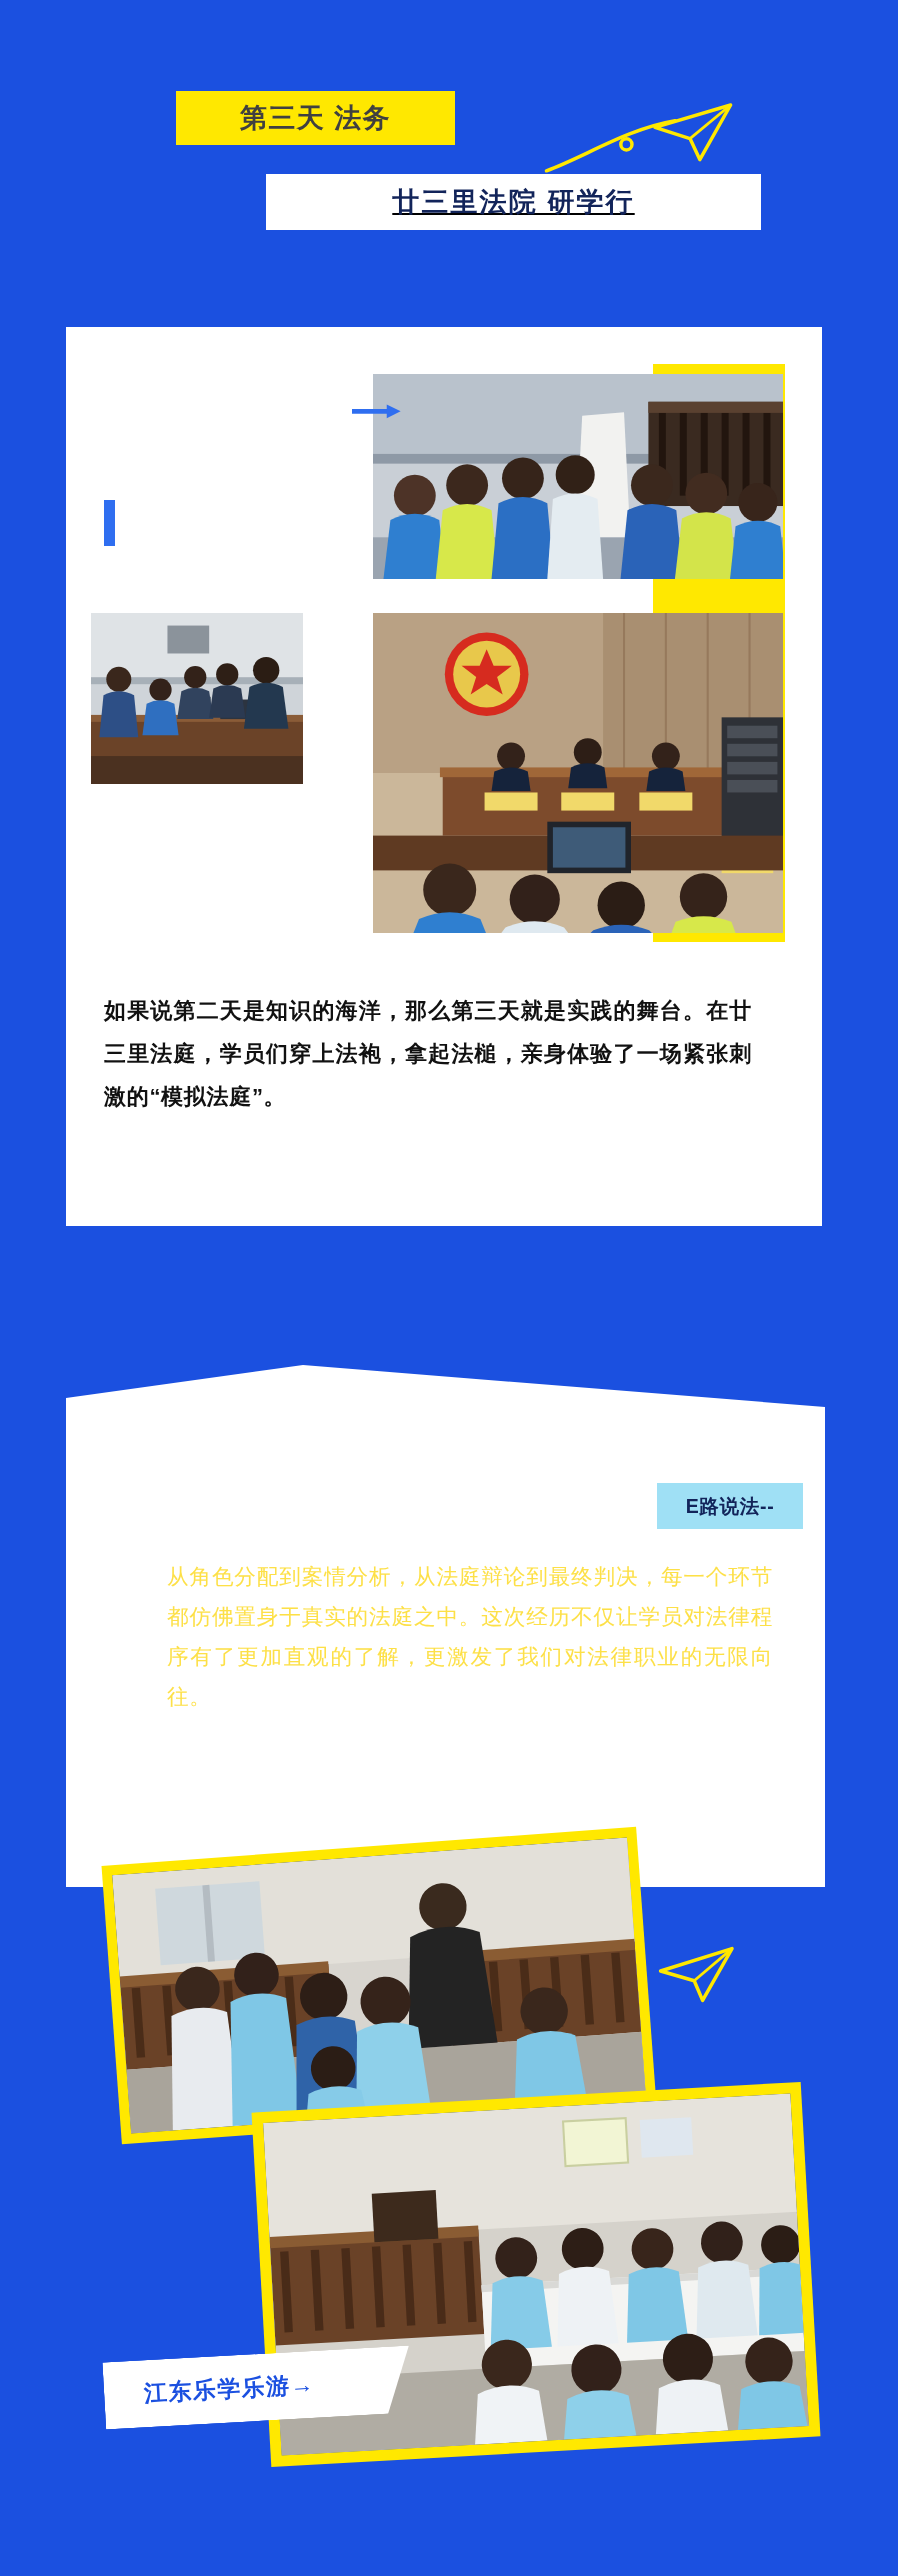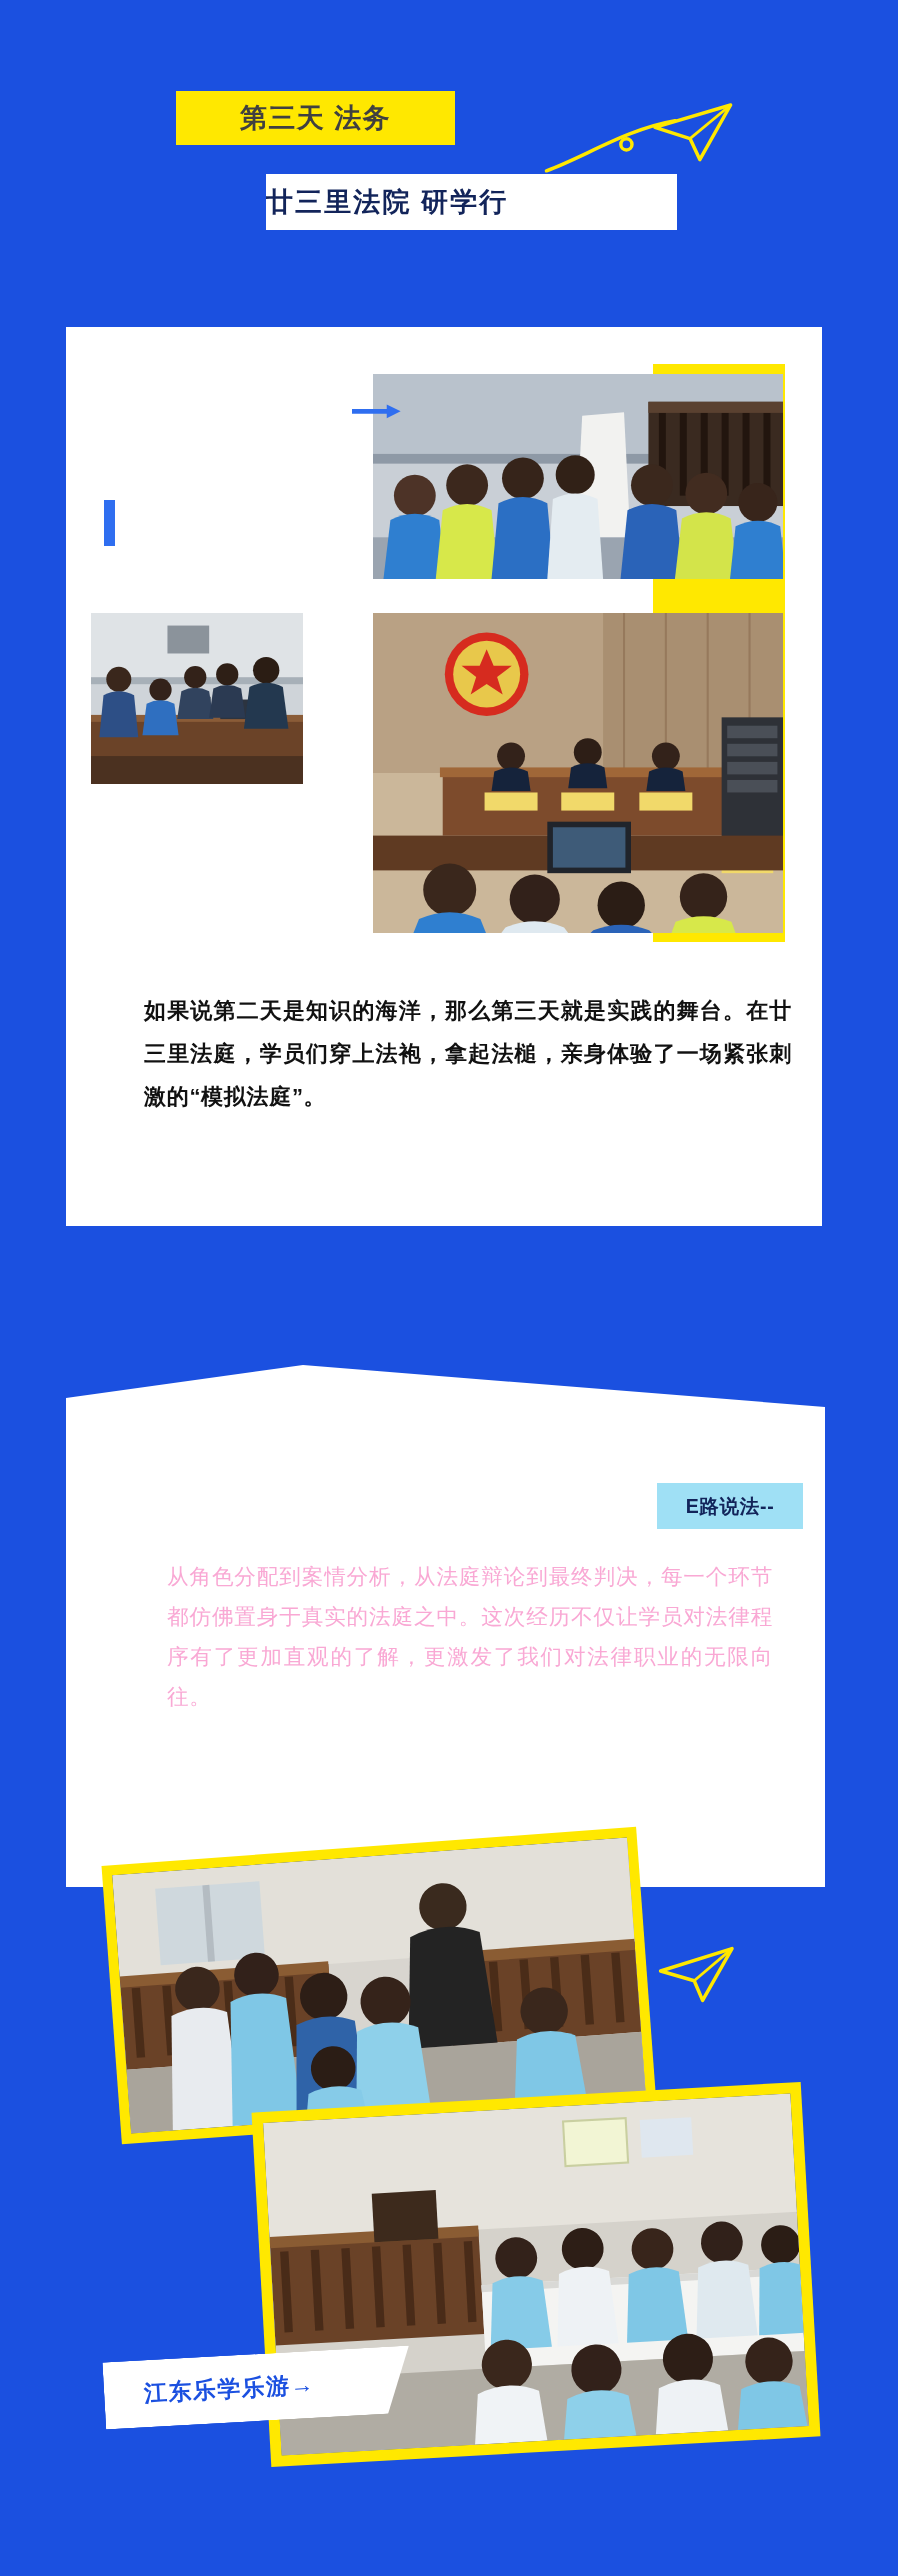--- a/index.html
+++ b/index.html
@@ -34,26 +34,27 @@
   .hdr-yellow-text {
     font-size: 27px;
     font-weight: bold;
     color: #404040;
     letter-spacing: 1.4px;
   }
   .hdr-white {
     position: absolute;
     left: 266px;
     top: 174px;
-    width: 411px;
+    width: 495px;
     height: 56px;
     background: #ffffff;
     display: flex;
     align-items: center;
-    justify-content: flex-start;
+    justify-content: center;
+    text-decoration: underline;
   }
   .hdr-white-text {
     font-size: 27px;
     font-weight: bold;
     color: #12245a;
     letter-spacing: 2.1px;
   }
   .plane-1 {
     position: absolute;
     left: 648px;
@@ -122,21 +123,20 @@
     position: absolute;
     left: 104px;
     top: 989px;
     width: 648px;
     font-size: 22px;
     line-height: 43px;
     color: #111111;
     font-weight: bold;
     letter-spacing: 0.7px;
     text-align: justify;
-    margin-left: 40px;
   }
 
   
   .card2-wrap {
     position: absolute;
     left: 66px;
     top: 1365px;
     width: 759px;
     height: 550px;
   }
@@ -172,21 +172,21 @@
     color: #12245a;
     letter-spacing: 0.7px;
   }
   .card2-text {
     position: absolute;
     left: 101px;
     top: 192px;
     width: 606px;
     font-size: 21.6px;
     line-height: 40px;
-    color: #f9a8d4;
+    color: #fde047;
     letter-spacing: 0.7px;
     text-align: justify;
   }
 
   
   .ph-group {
     position: absolute;
     left: 111px;
     top: 1846px;
     width: 536px;

